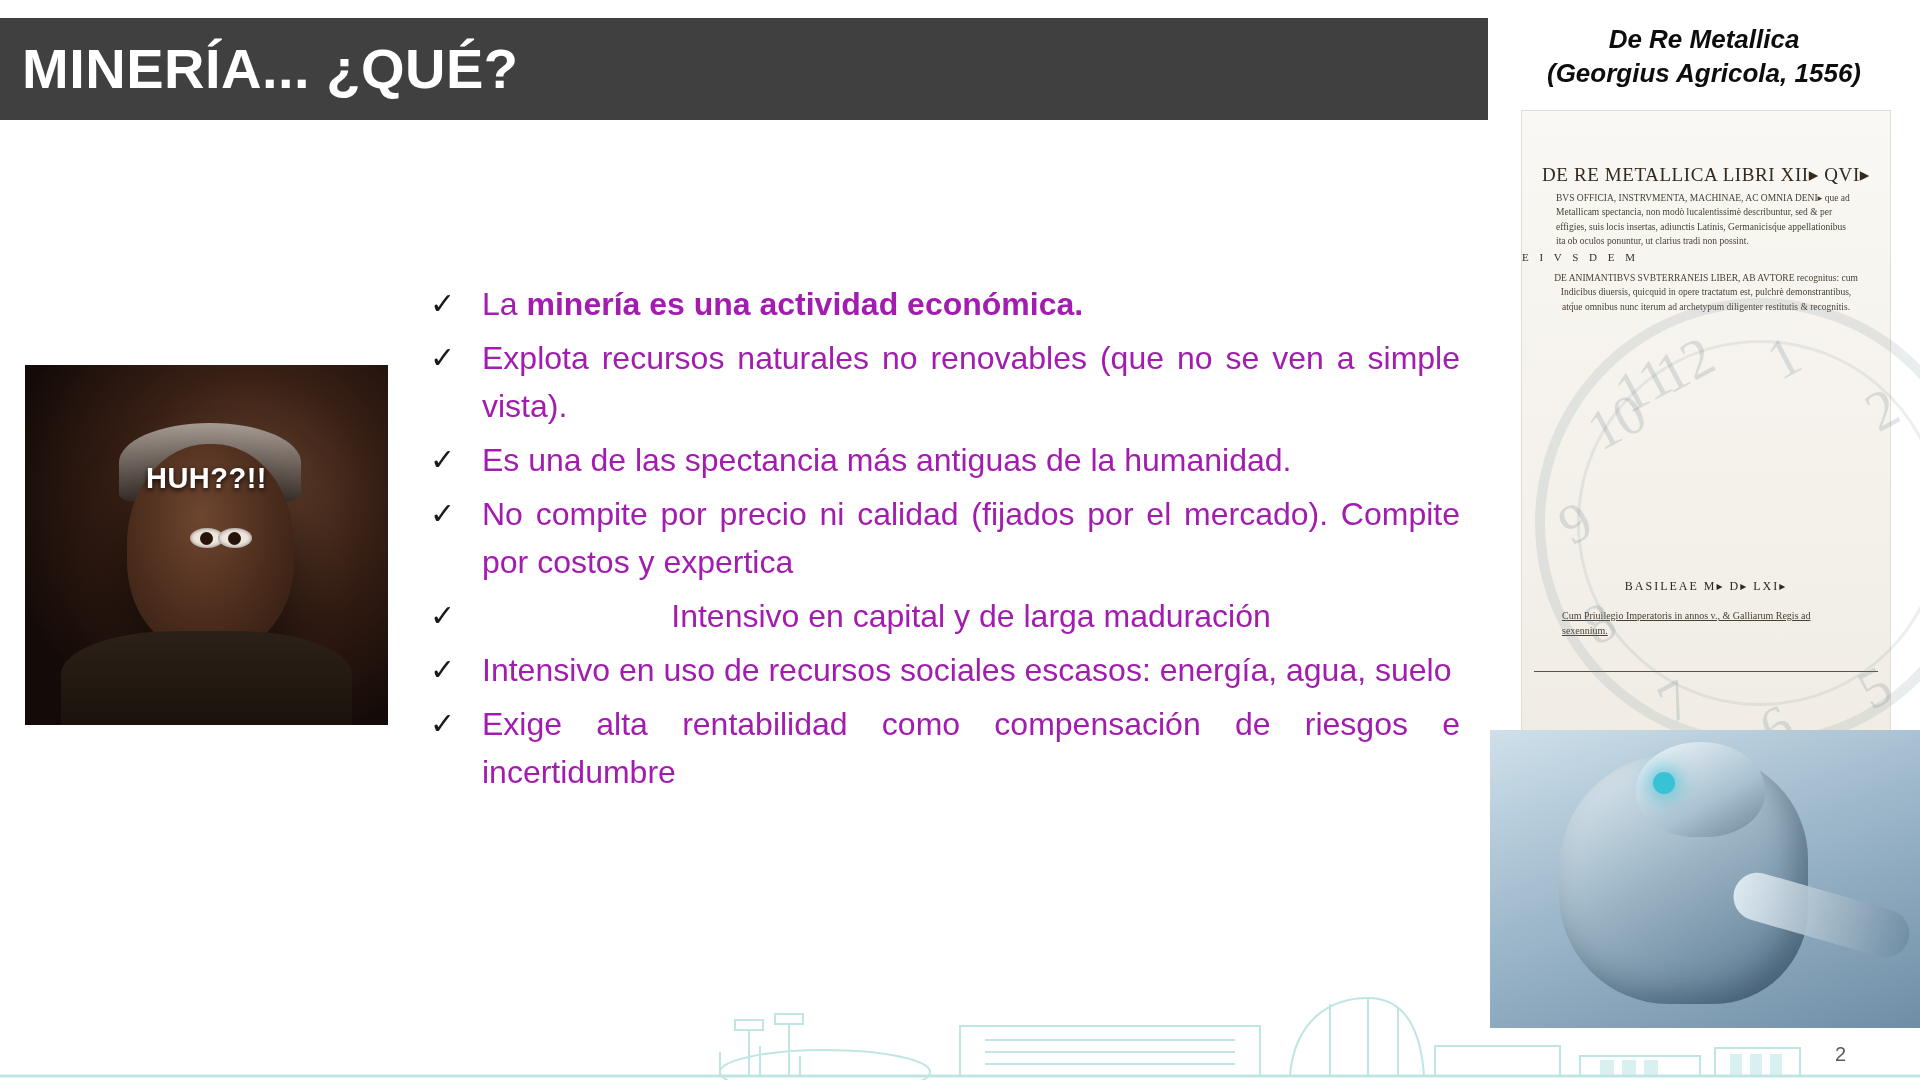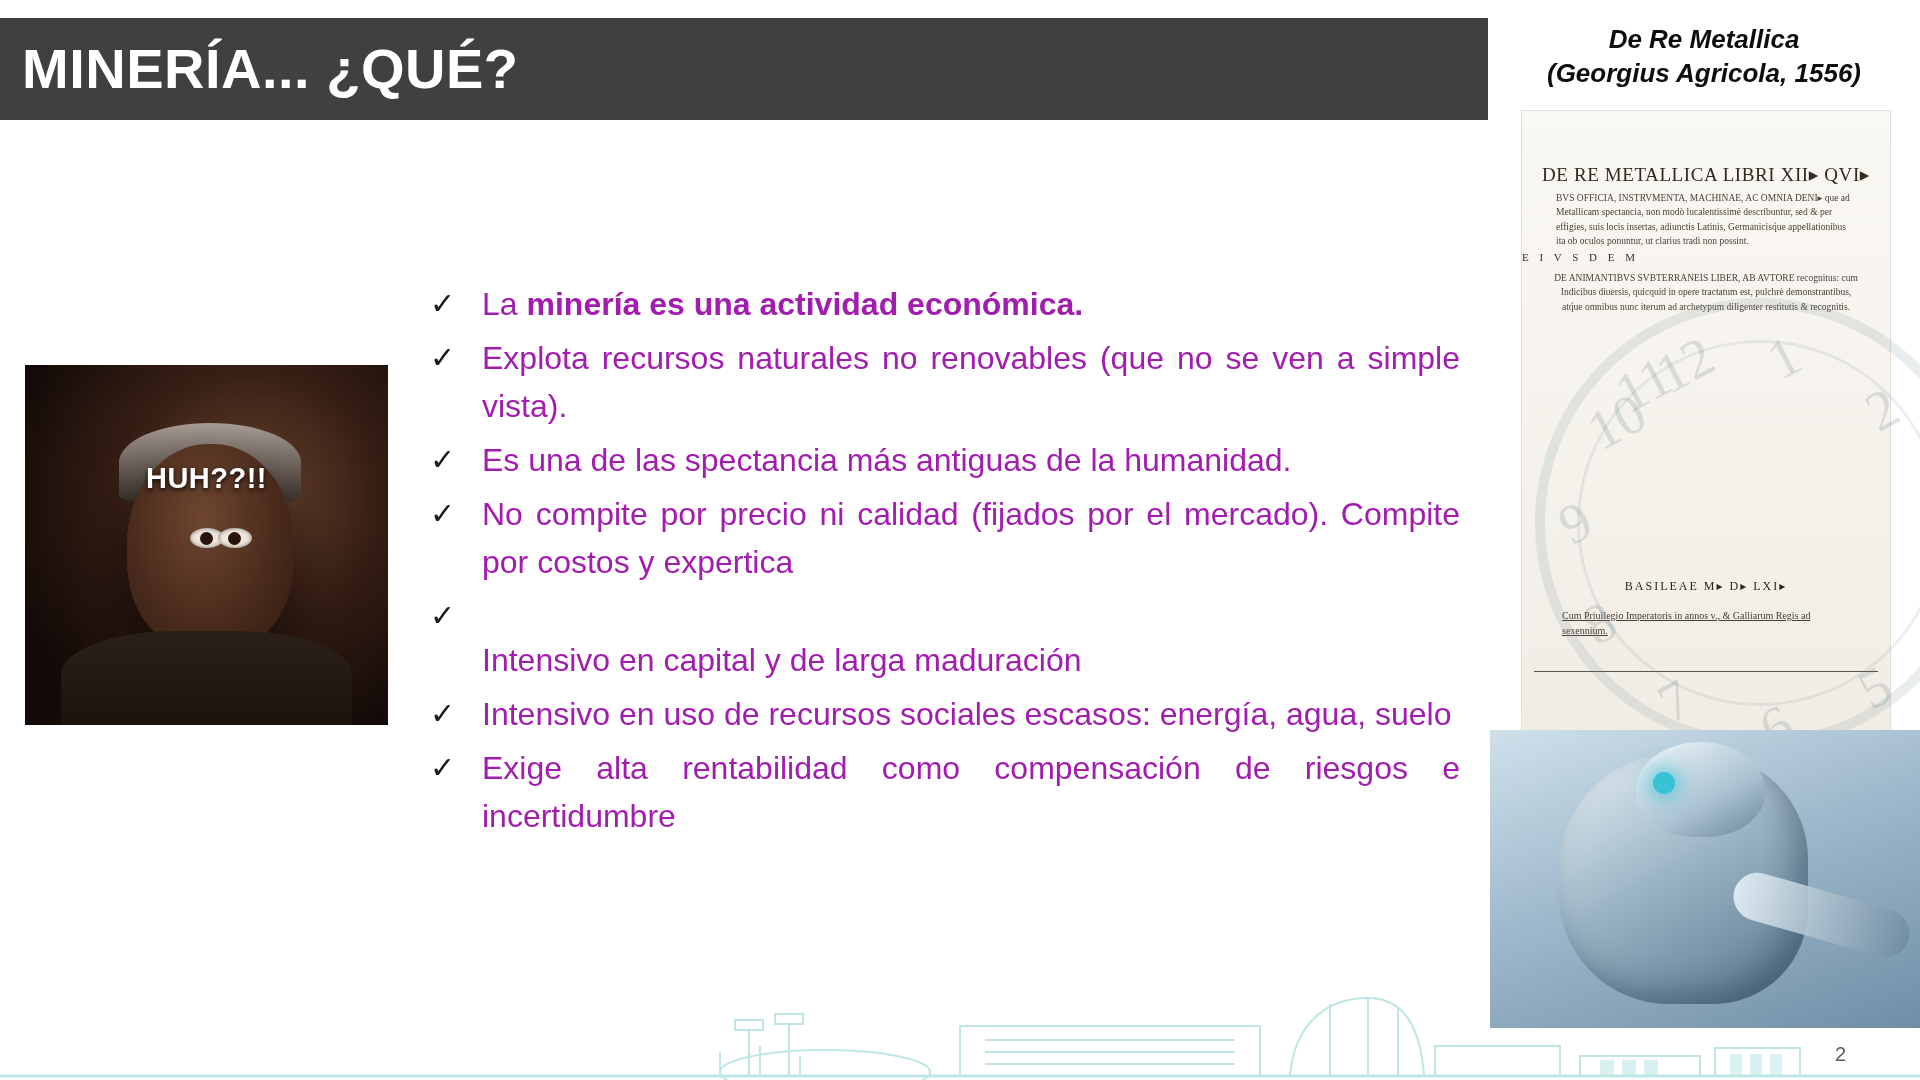--- a/index.html
+++ b/index.html
@@ -148,21 +148,21 @@
     text-align: left;
   }
   .bullet-text {
     flex: 1 1 auto;
     font-size: 32px;
     line-height: 48px;
     text-align: justify;
     text-justify: inter-word;
     color: #a21caf;
   }
-  .bullet-text.nowrap-last { text-align: left; margin-top: 44px; }
+  .bullet-text.nowrap-last { text-align: center; }
 
   
   .book-img {
     position: absolute;
     left: 1521px;
     top: 110px;
     width: 368px;
     height: 662px;
     background: #f3f1ec;
     border: 1px solid #e2ded6;

